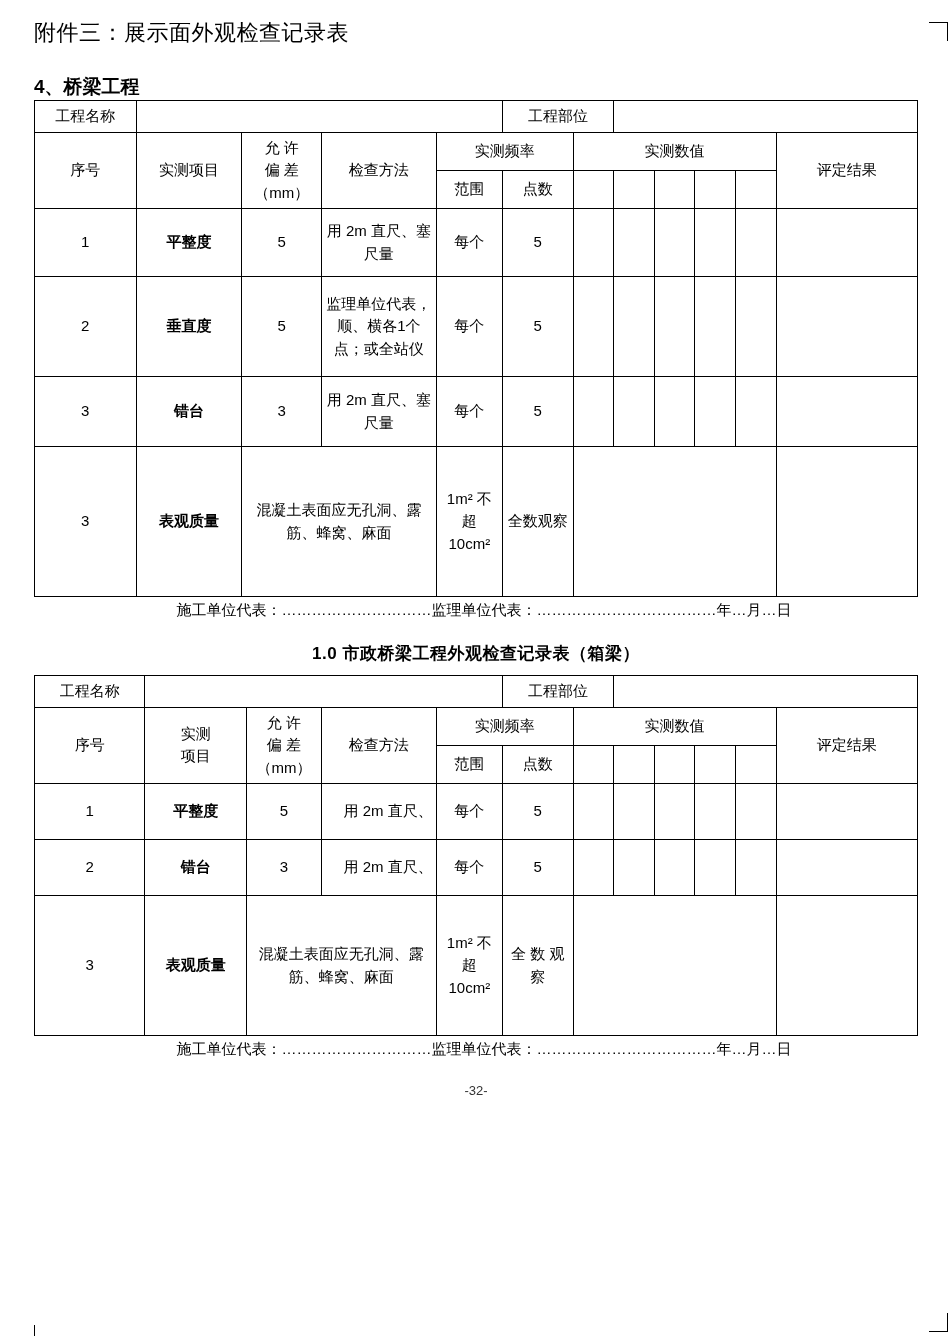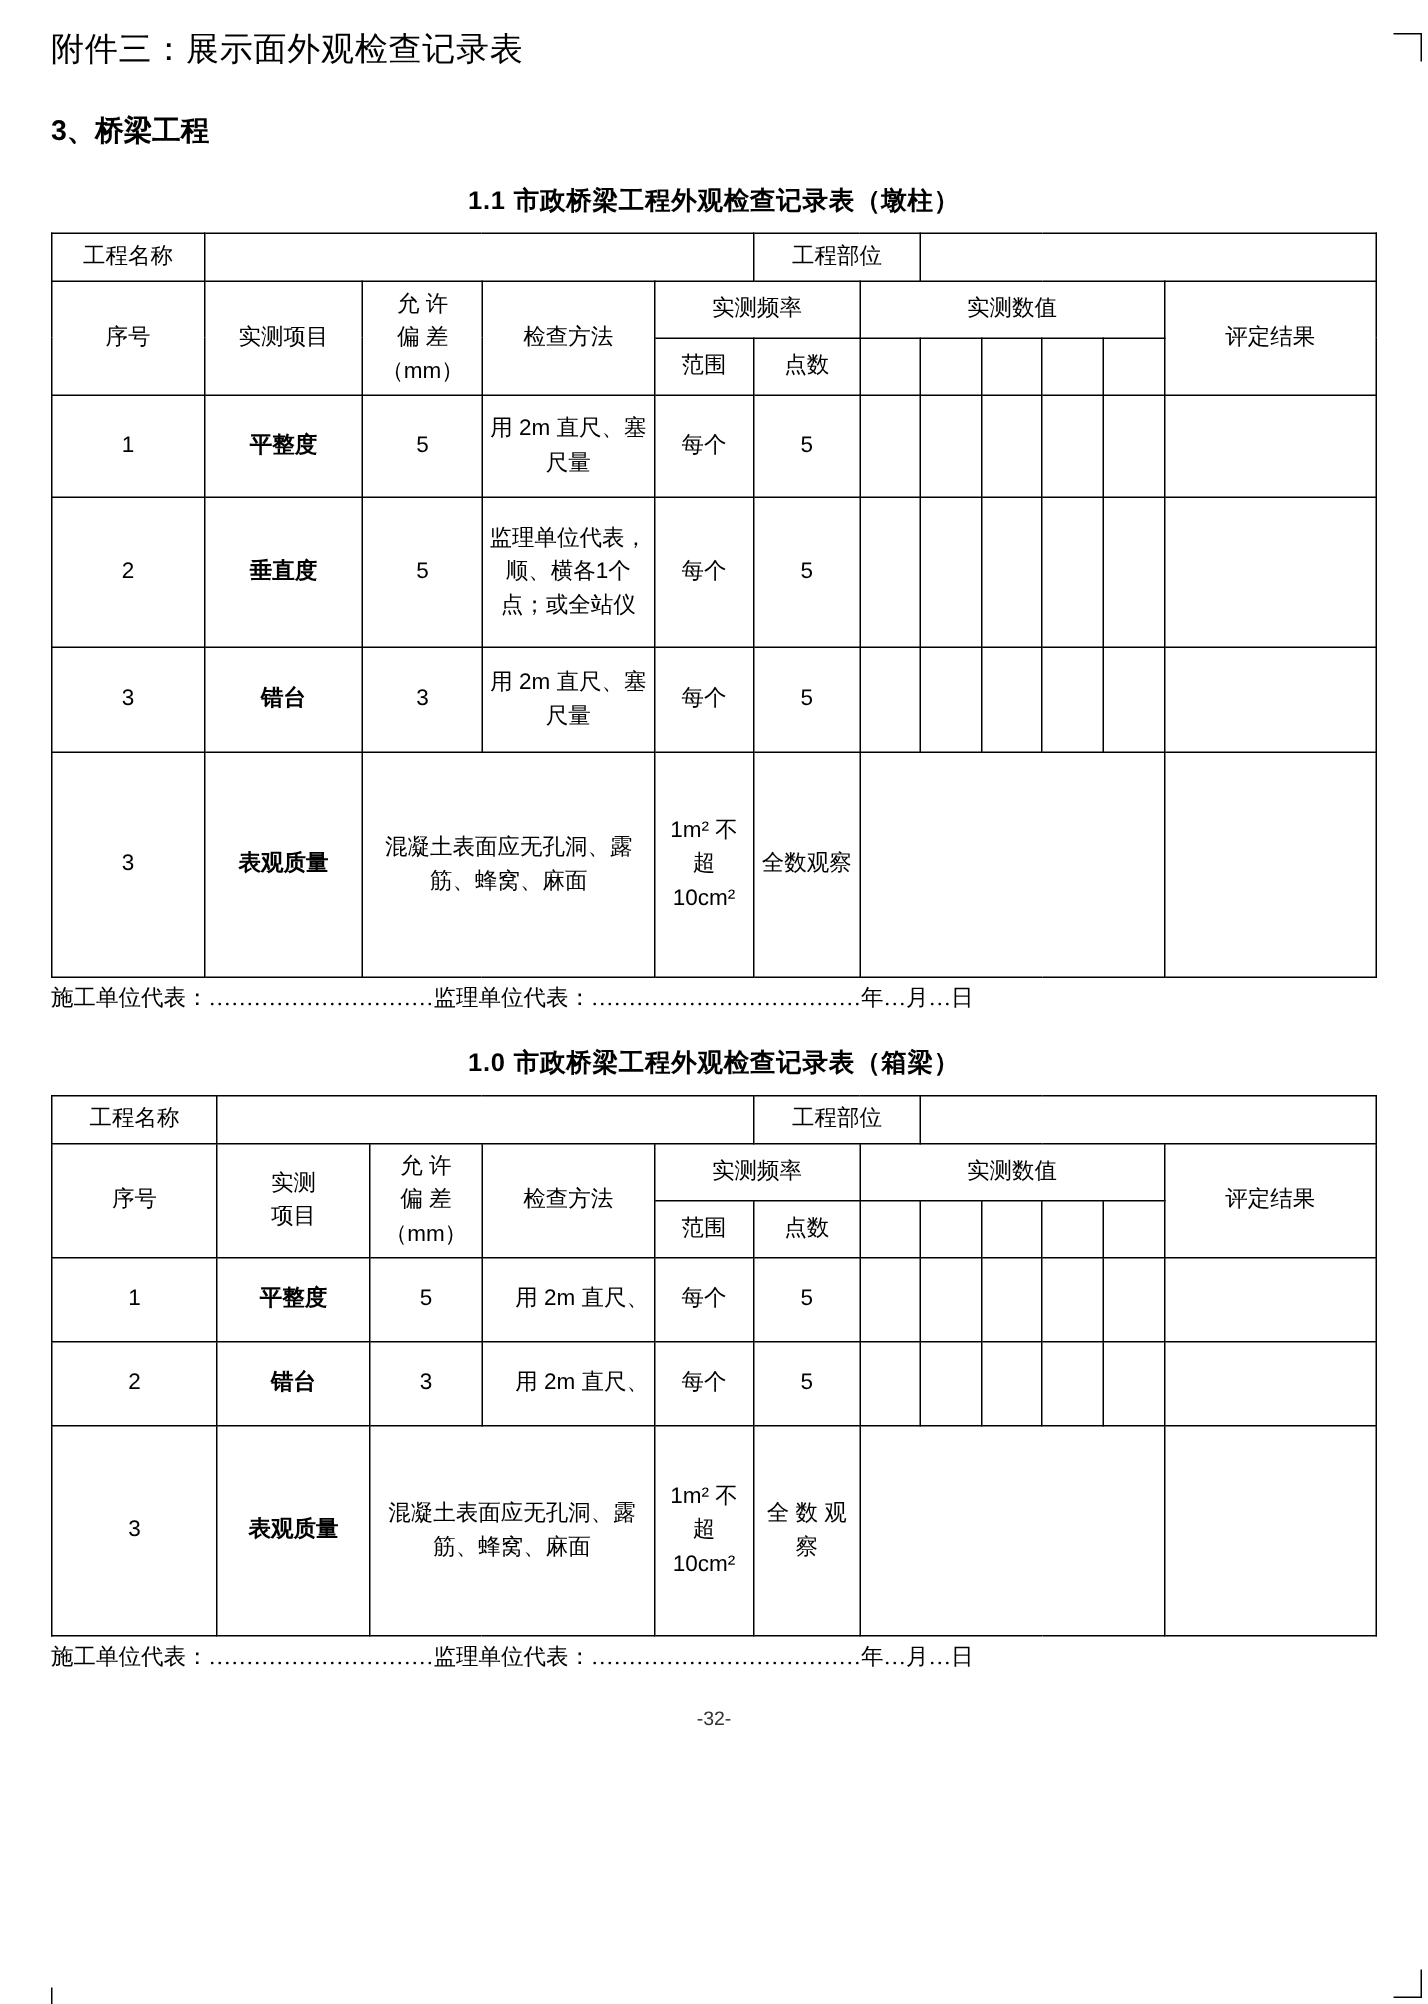--- a/index.html
+++ b/index.html
@@ -52,25 +52,26 @@
     text-align:center;
     vertical-align:middle;
     font-size:15px;
     font-family:"Liberation Sans", sans-serif;
     padding:4px 3px;
     line-height:1.5;
   }
   td.bold{font-weight:bold;}
   td.small{font-size:13px;}
   .footline{
-    margin:4px 34px 0 34px;
+    margin:4px 34px 0 50px;
     font-size:15px;
-    font-family:Liberation Serif, serif;
+    font-family:Liberation Sans, sans-serif;
     white-space:nowrap;
     letter-spacing:0px;
+    text-align:center;
   }
   .pagenum{
     text-align:center;
     font-size:13px;
     font-family:"Liberation Sans", sans-serif;
     margin-top:24px;
     color:#333;
   }
   
   .corner{
@@ -88,23 +89,22 @@
 <body>
 
 <div class="page">
 
   <div class="corner tr"></div>
   <div class="corner br"></div>
   <div class="corner bl"></div>
 
   <h1 class="doc-title">附件三：展示面外观检查记录表</h1>
 
-  <h2 class="section-title">3、桥梁工程</h2>
-
-  <div class="table-caption">1.1 市政桥梁工程外观检查记录表（墩柱）</div>
+  <h2 class="section-title">4、桥梁工程</h2>
+
 
   <div class="tbl-wrap">
     <table class="grid">
       <colgroup>
         <col style="width:11.5%">
         <col style="width:12%">
         <col style="width:9%">
         <col style="width:13%">
         <col style="width:7.5%">
         <col style="width:8%">

